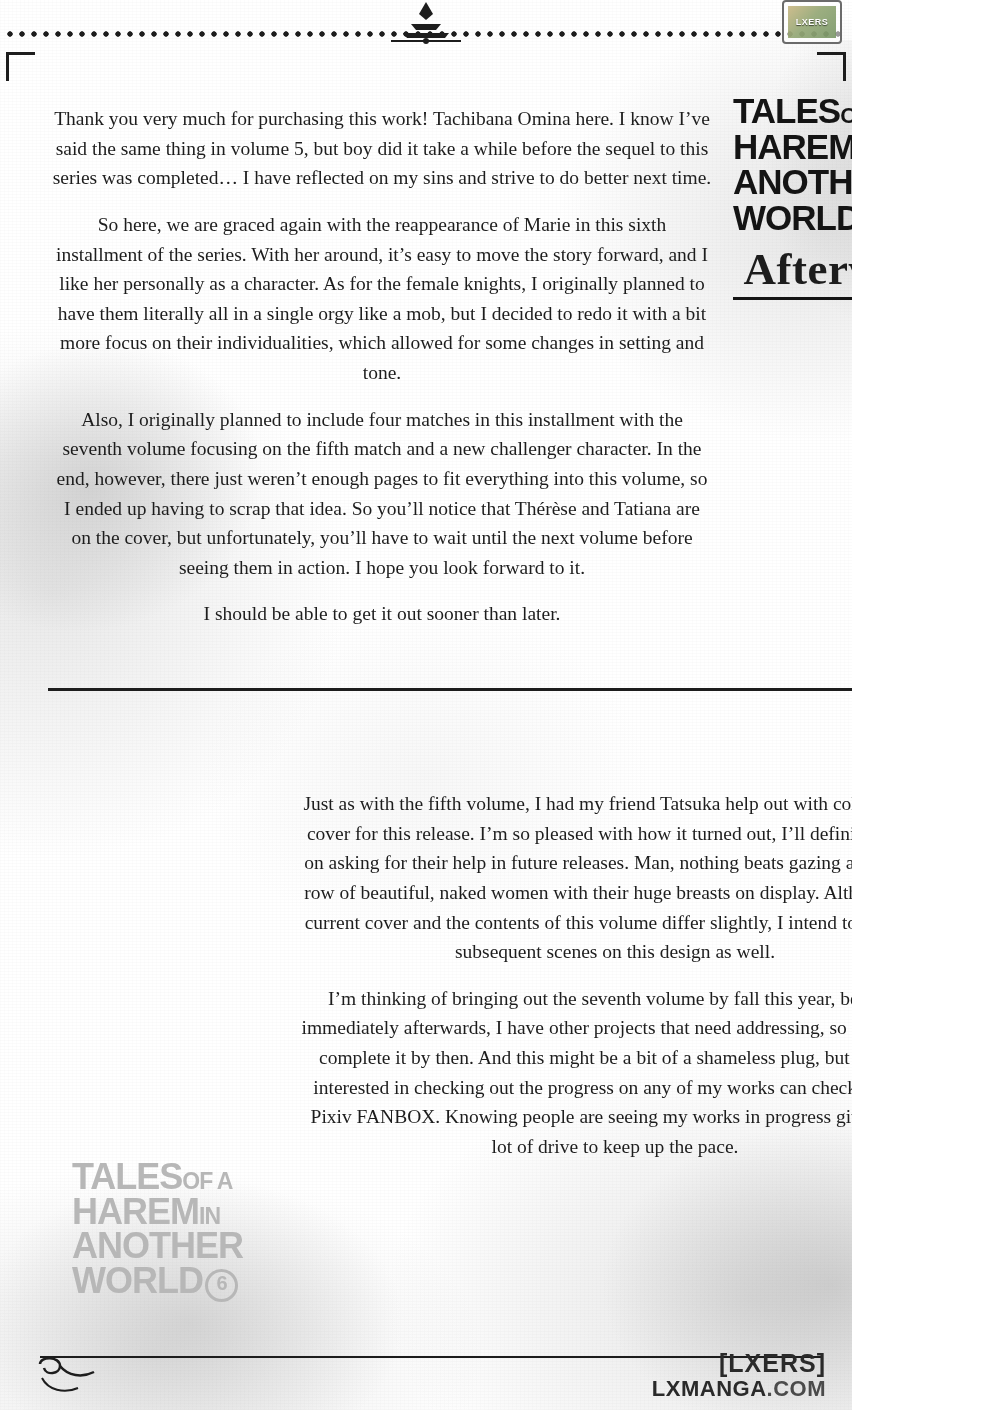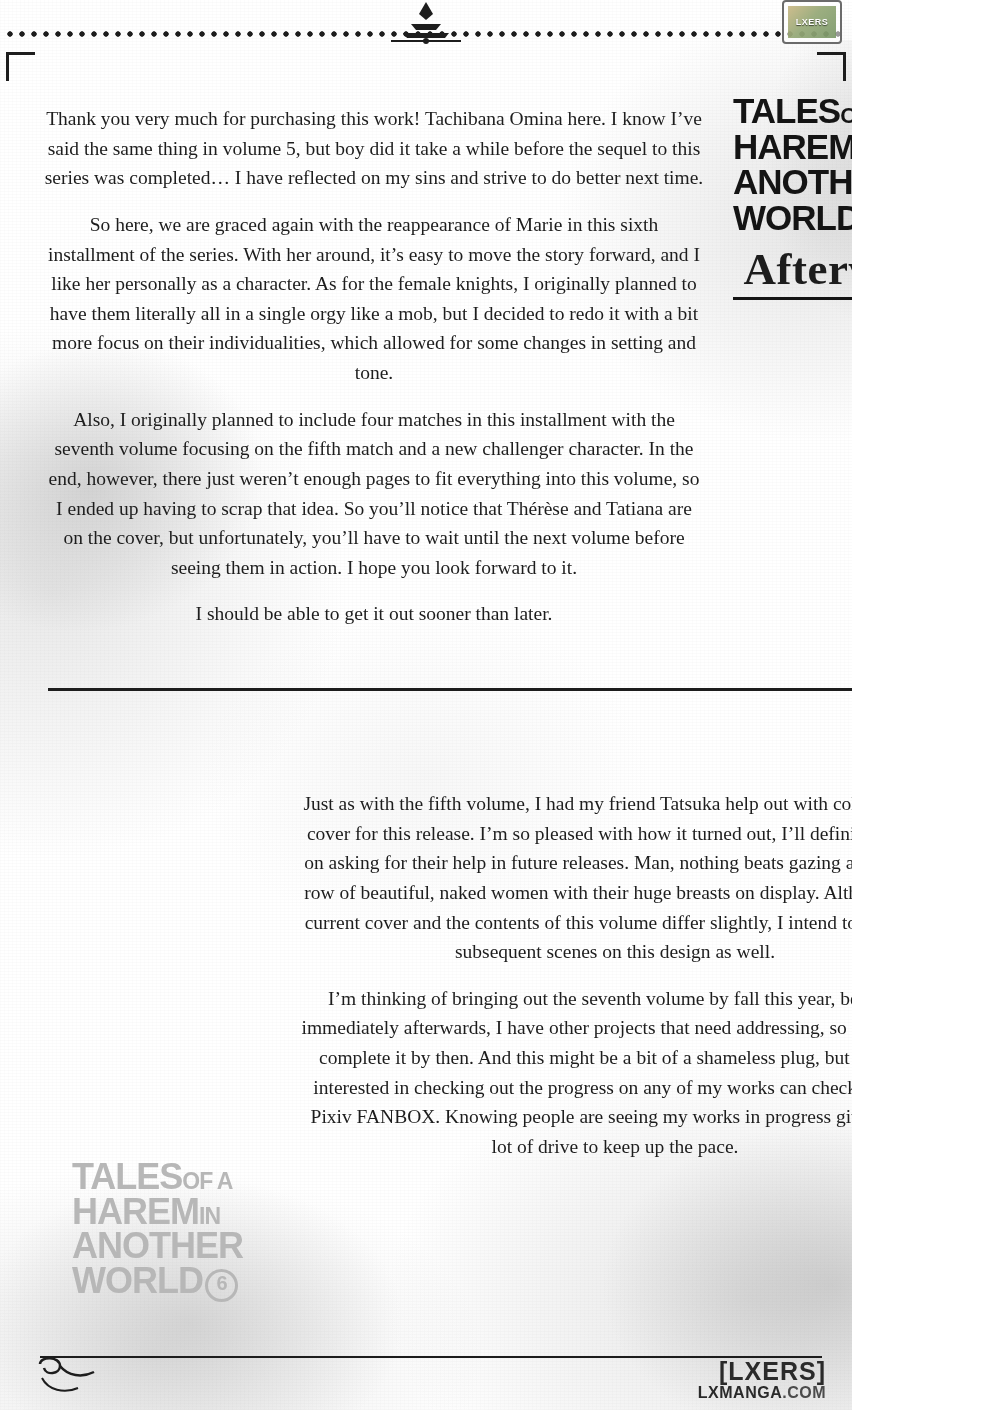--- a/index.html
+++ b/index.html
@@ -167,21 +167,21 @@
     width: 228px;
     margin-top: 4px;
     padding-bottom: 2px;
     border-bottom: 3px solid #141414;
     letter-spacing: .5px;
   }
 
   
   .col-a {
     position: absolute;
-    left: 44px;
+    left: 52px;
     top: 104px;
     width: 660px;
     font-size: 19.5px;
     line-height: 1.52;
     text-align: center;
   }
   .col-a p { margin: 0 0 17px 0; }
   .col-a p:last-child { margin-bottom: 16px; }
 
   .divider {
@@ -245,21 +245,21 @@
   .site {
     position: absolute;
     right: 26px;
     bottom: 8px;
     text-align: right;
     font-family: "Liberation Sans", sans-serif;
     font-weight: bold;
     color: #2a2a2a;
   }
   .site .tag { font-size: 25px; letter-spacing: 1px; }
-  .site .url { font-size: 16px; letter-spacing: .5px; margin-top: -2px; }
+  .site .url { font-size: 22px; letter-spacing: .5px; margin-top: -2px; }
   .site .url .dotcom { color: #4b4b4b; }
 </style>
 </head>
 <body>
 
 <div class="page">
 
   <div class="grain"></div>
   <div class="smudge s1"></div>
   <div class="smudge s2"></div>

